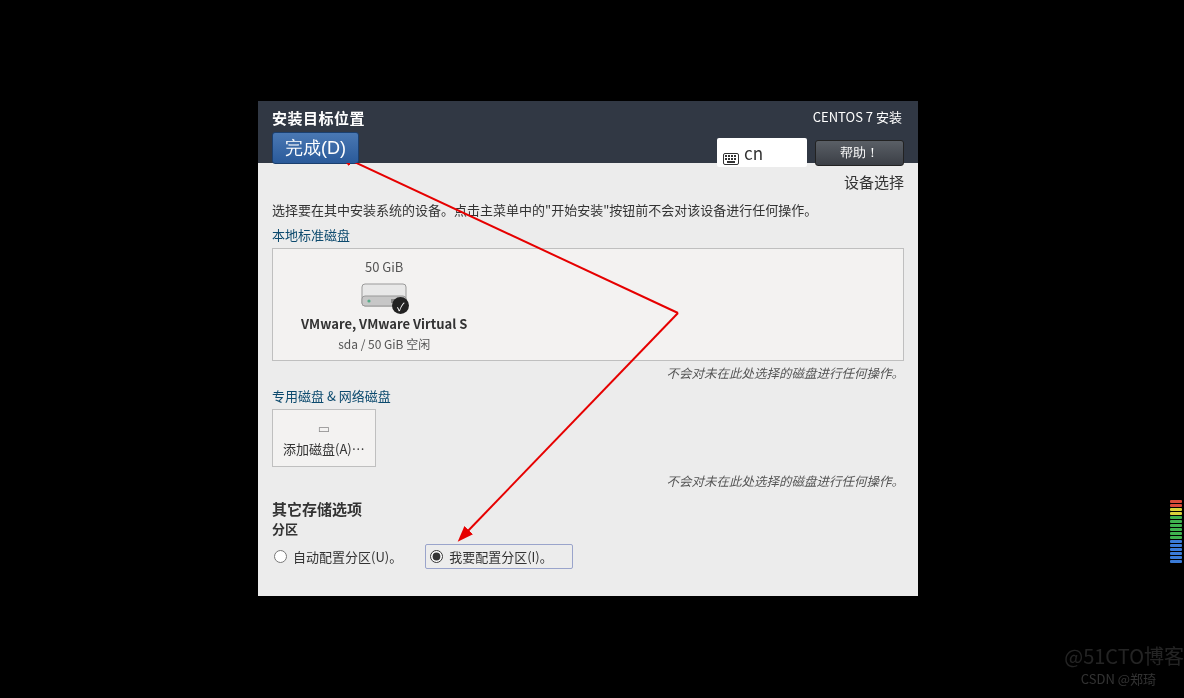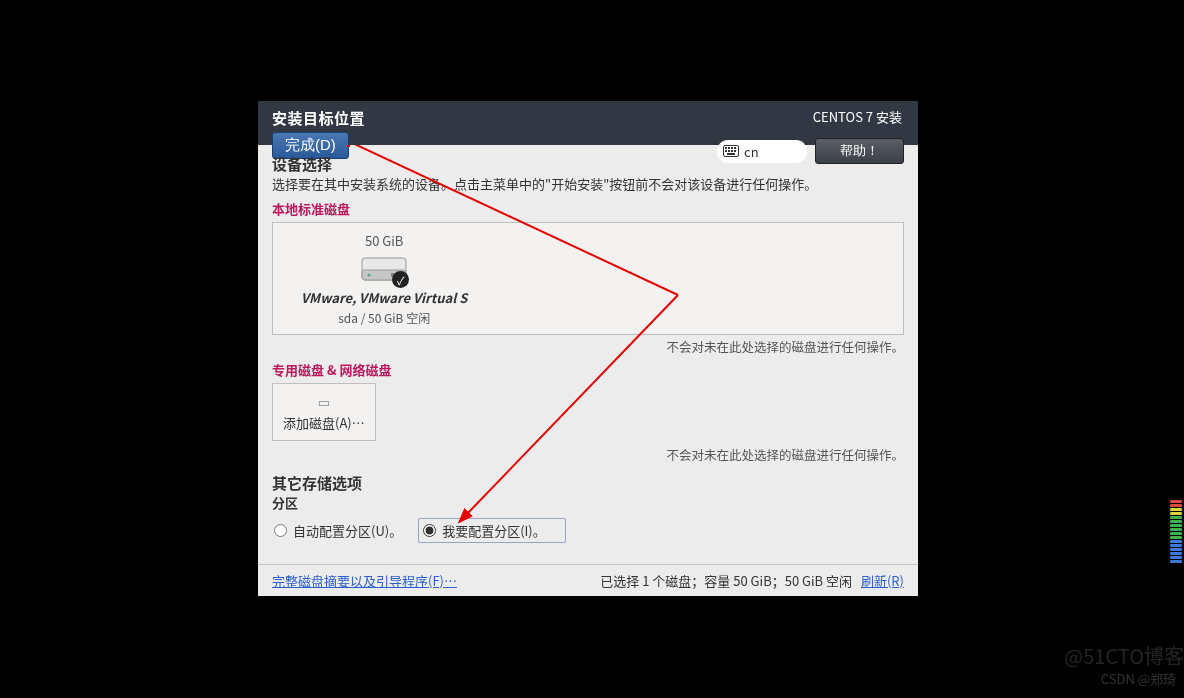--- a/index.html
+++ b/index.html
@@ -16,69 +16,69 @@
     position: absolute;
     left: 258px; top: 101px;
     width: 660px; height: 495px;
     background: #ececec;
     box-shadow: 0 0 6px rgba(0,0,0,0.6);
     display: flex;
     flex-direction: column;
   }
   .header {
     background: #313844;
-    height: 44px;
+    height: 62px;
     display: flex;
     justify-content: space-between;
     padding: 6px 14px 2px 14px;
     color: #fff;
   }
   .header-left { display: flex; flex-direction: column; align-items: flex-start; gap: 4px; }
   .header-title { font-size: 15px; font-weight: 600; letter-spacing: 0.5px; }
   .done-btn {
     background: #2e5e9e;
     background: linear-gradient(#4a78b3, #2a5a9a);
     border: 1px solid #1b3f6e;
     color: #fff;
     padding: 3px 12px;
-    font-size: 15px;
+    font-size: 18px;
     border-radius: 3px;
     cursor: pointer;
   }
   .header-right { display: flex; flex-direction: column; align-items: flex-end; gap: 12px; }
   .header-subtitle { font-size: 13px; padding-right: 2px; }
   .header-controls { display: flex; gap: 8px; align-items: center; }
   .locale-box {
     background: #fff;
     color: #333;
     padding: 2px 6px;
-    display: flex; align-items: center; gap: 5px;
-    border-radius: 11px;
-    font-size: 13px;
+    display: flex; align-items: flex-end; gap: 5px;
+    border-radius: 2px;
+    font-size: 17px;
     min-width: 90px;
   }
   .keyboard-icon svg { display: block; }
   .help-btn {
     background: linear-gradient(#5a5f66,#3b3f46);
     border: 1px solid #222;
     color: #fff;
     padding: 3px 24px;
     font-size: 13px;
     border-radius: 3px;
     cursor: pointer;
   }
   .body {
     flex: 1;
     padding: 8px 14px 0 14px;
     overflow: hidden;
     position: relative;
   }
-  .section-head { font-size: 15px; font-weight: bold; color: #333; margin-bottom: 0; }
+  .section-head { font-size: 15px; font-weight: normal; color: #333; margin-bottom: 8px; text-align: right; }
   .section-desc { font-size: 13px; color: #333; margin-bottom: 6px; }
-  .sub-head { font-size: 13px; font-weight: bold; color: #be185d; margin: 2px 0 4px 0; }
+  .sub-head { font-size: 13px; font-weight: normal; color: #0c4a6e; margin: 2px 0 4px 0; }
   .disk-box {
     border: 1px solid #bfbfbf;
     background: #f3f2f1;
     padding: 6px 8px 6px 20px;
     margin-bottom: 2px;
   }
   .disk-item {
     display: inline-flex;
     flex-direction: column;
     align-items: center;
@@ -89,44 +89,45 @@
   .disk-icon-wrap { position: relative; width: 46px; height: 34px; margin-bottom: 2px; }
   .disk-svg { width: 46px; height: 30px; }
   .disk-check {
     position: absolute; right: -2px; bottom: -2px;
     width: 17px; height: 17px;
     border-radius: 50%;
     background: #222;
     display: flex; align-items: center; justify-content: center;
     color: #fff; font-size: 11px;
   }
-  .disk-name { font-weight: bold; font-size: 13px; font-style: italic; }
+  .disk-name { font-weight: bold; font-size: 13px; }
   .disk-sub { font-size: 12px; color: #555; margin-top: 2px; }
   .note-right {
     text-align: right;
+    font-style: italic;
     color: #555;
     font-size: 12.5px;
     margin: 2px 0 4px 0;
   }
   .add-disk-box {
     border: 1px solid #bfbfbf;
     background: #f3f2f1;
     padding: 8px 10px;
     margin-bottom: 2px;
     display: inline-flex;
     flex-direction: column;
     align-items: center;
     gap: 2px;
   }
   .add-disk-box .add-icon { font-size: 13px; color: #888; }
   .add-disk-label { font-size: 13px; text-align: center; }
   .storage-opts { margin-top: 8px; }
   .storage-head { font-size: 15px; font-weight: bold; margin-bottom: 0; }
   .part-label { font-size: 13px; font-weight: bold; margin-bottom: 6px; }
-  .radio-row { display: flex; align-items: center; gap: 16px; margin-left: 2px; margin-bottom: 4px; }
+  .radio-row { display: flex; align-items: center; gap: 23px; margin-left: 2px; margin-bottom: 4px; }
   .radio-opt { display: flex; align-items: center; gap: 6px; font-size: 13px; }
   .radio-opt.emph {
     border: 1px solid #9aa4cb;
     padding: 2px 19px 2px 4px;
     border-radius: 2px;
   }
   .radio-opt input[type="radio"] { accent-color: #333; }
 
   .footer {
     border-top: 1px solid #c8c8c8;
@@ -156,21 +157,21 @@
     display: flex; flex-direction: column; gap: 1px;
   }
   .side-meter span { display:block; height: 3px; border-radius:1px; }
   .m-g { background: #3fb24f; }
   .m-y { background: #d8d13a; }
   .m-r { background: #d84b3a; }
   .m-b { background: #3a7bd8; }
 
   .watermark {
     position: absolute;
-    right: 8px; bottom: 10px;
+    right: 28px; bottom: 10px;
     color: rgba(200,200,200,0.25);
     font-size: 13px;
     pointer-events: none;
     margin-left: 20px;
   }
   .watermark2 {
     position: absolute;
     right: 0; bottom: 28px;
     color: rgba(200,200,200,0.18);
     font-size: 20px;
@@ -265,27 +266,20 @@
       <defs>
         <marker id="ah" markerWidth="10" markerHeight="10" refX="2" refY="3" orient="auto">
           <path d="M0,0 L0,6 L8,3 z" fill="#e60000"></path>
         </marker>
       </defs>
       <line x1="420" y1="150" x2="90" y2="-4" stroke="#e60000" stroke-width="2" marker-end="url(#ah)"></line>
       <line x1="420" y1="150" x2="208" y2="370" stroke="#e60000" stroke-width="2" marker-end="url(#ah)"></line>
     </svg>
   </div>
 
-  <div class="footer">
-    <a class="summary-link">完整磁盘摘要以及引导程序(F)…</a>
-    <div>
-      <span class="status-text">已选择 1 个磁盘；容量 50 GiB；50 GiB 空闲</span>
-      <a class="refresh-link">刷新(R)</a>
-    </div>
-  </div>
 
 </div>
 
 <div class="side-meter">
   <span class="m-r"></span>
     <span class="m-r"></span>
     <span class="m-y"></span>
     <span class="m-y"></span>
   <span class="m-g"></span>
     <span class="m-g"></span>

